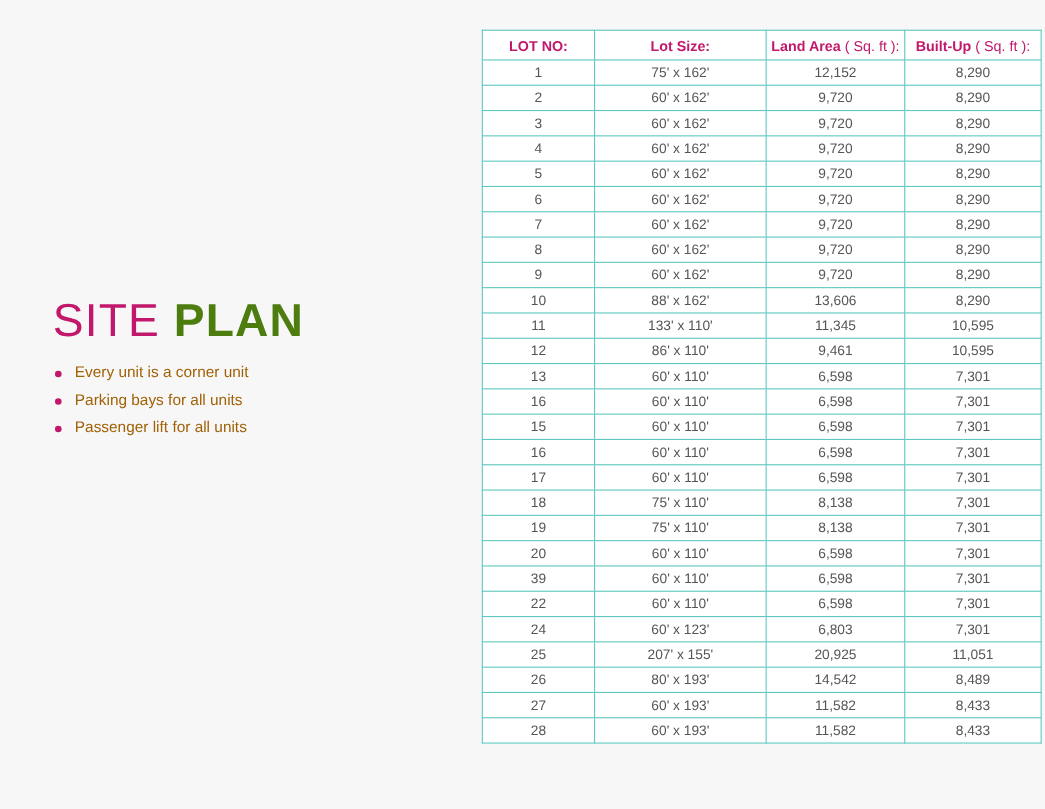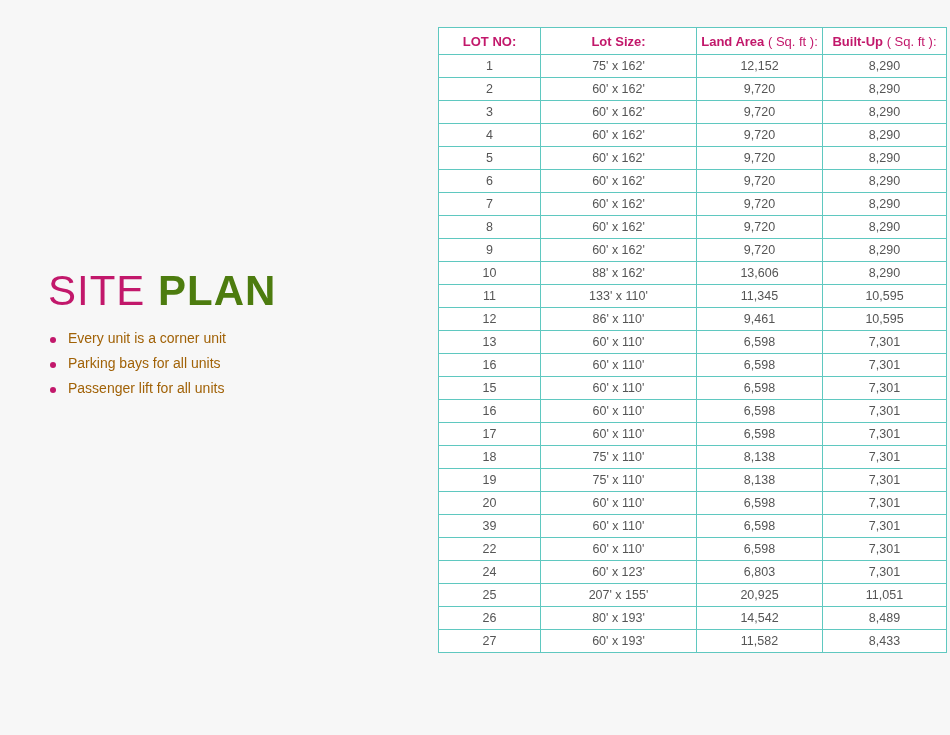--- a/index.html
+++ b/index.html
@@ -300,17 +300,23 @@
             <td>80' x 193'</td>
             <td>14,542</td>
             <td>8,489</td>
           </tr>
           <tr class="hl">
             <td>27</td>
             <td>60' x 193'</td>
             <td>11,582</td>
             <td>8,433</td>
           </tr>
+          <tr>
+            <td>28</td>
+            <td>60' x 193'</td>
+            <td>11,582</td>
+            <td>8,433</td>
+          </tr>
         </tbody>
     </table>
   </div>
 
 </div>
 
 </body></html>

